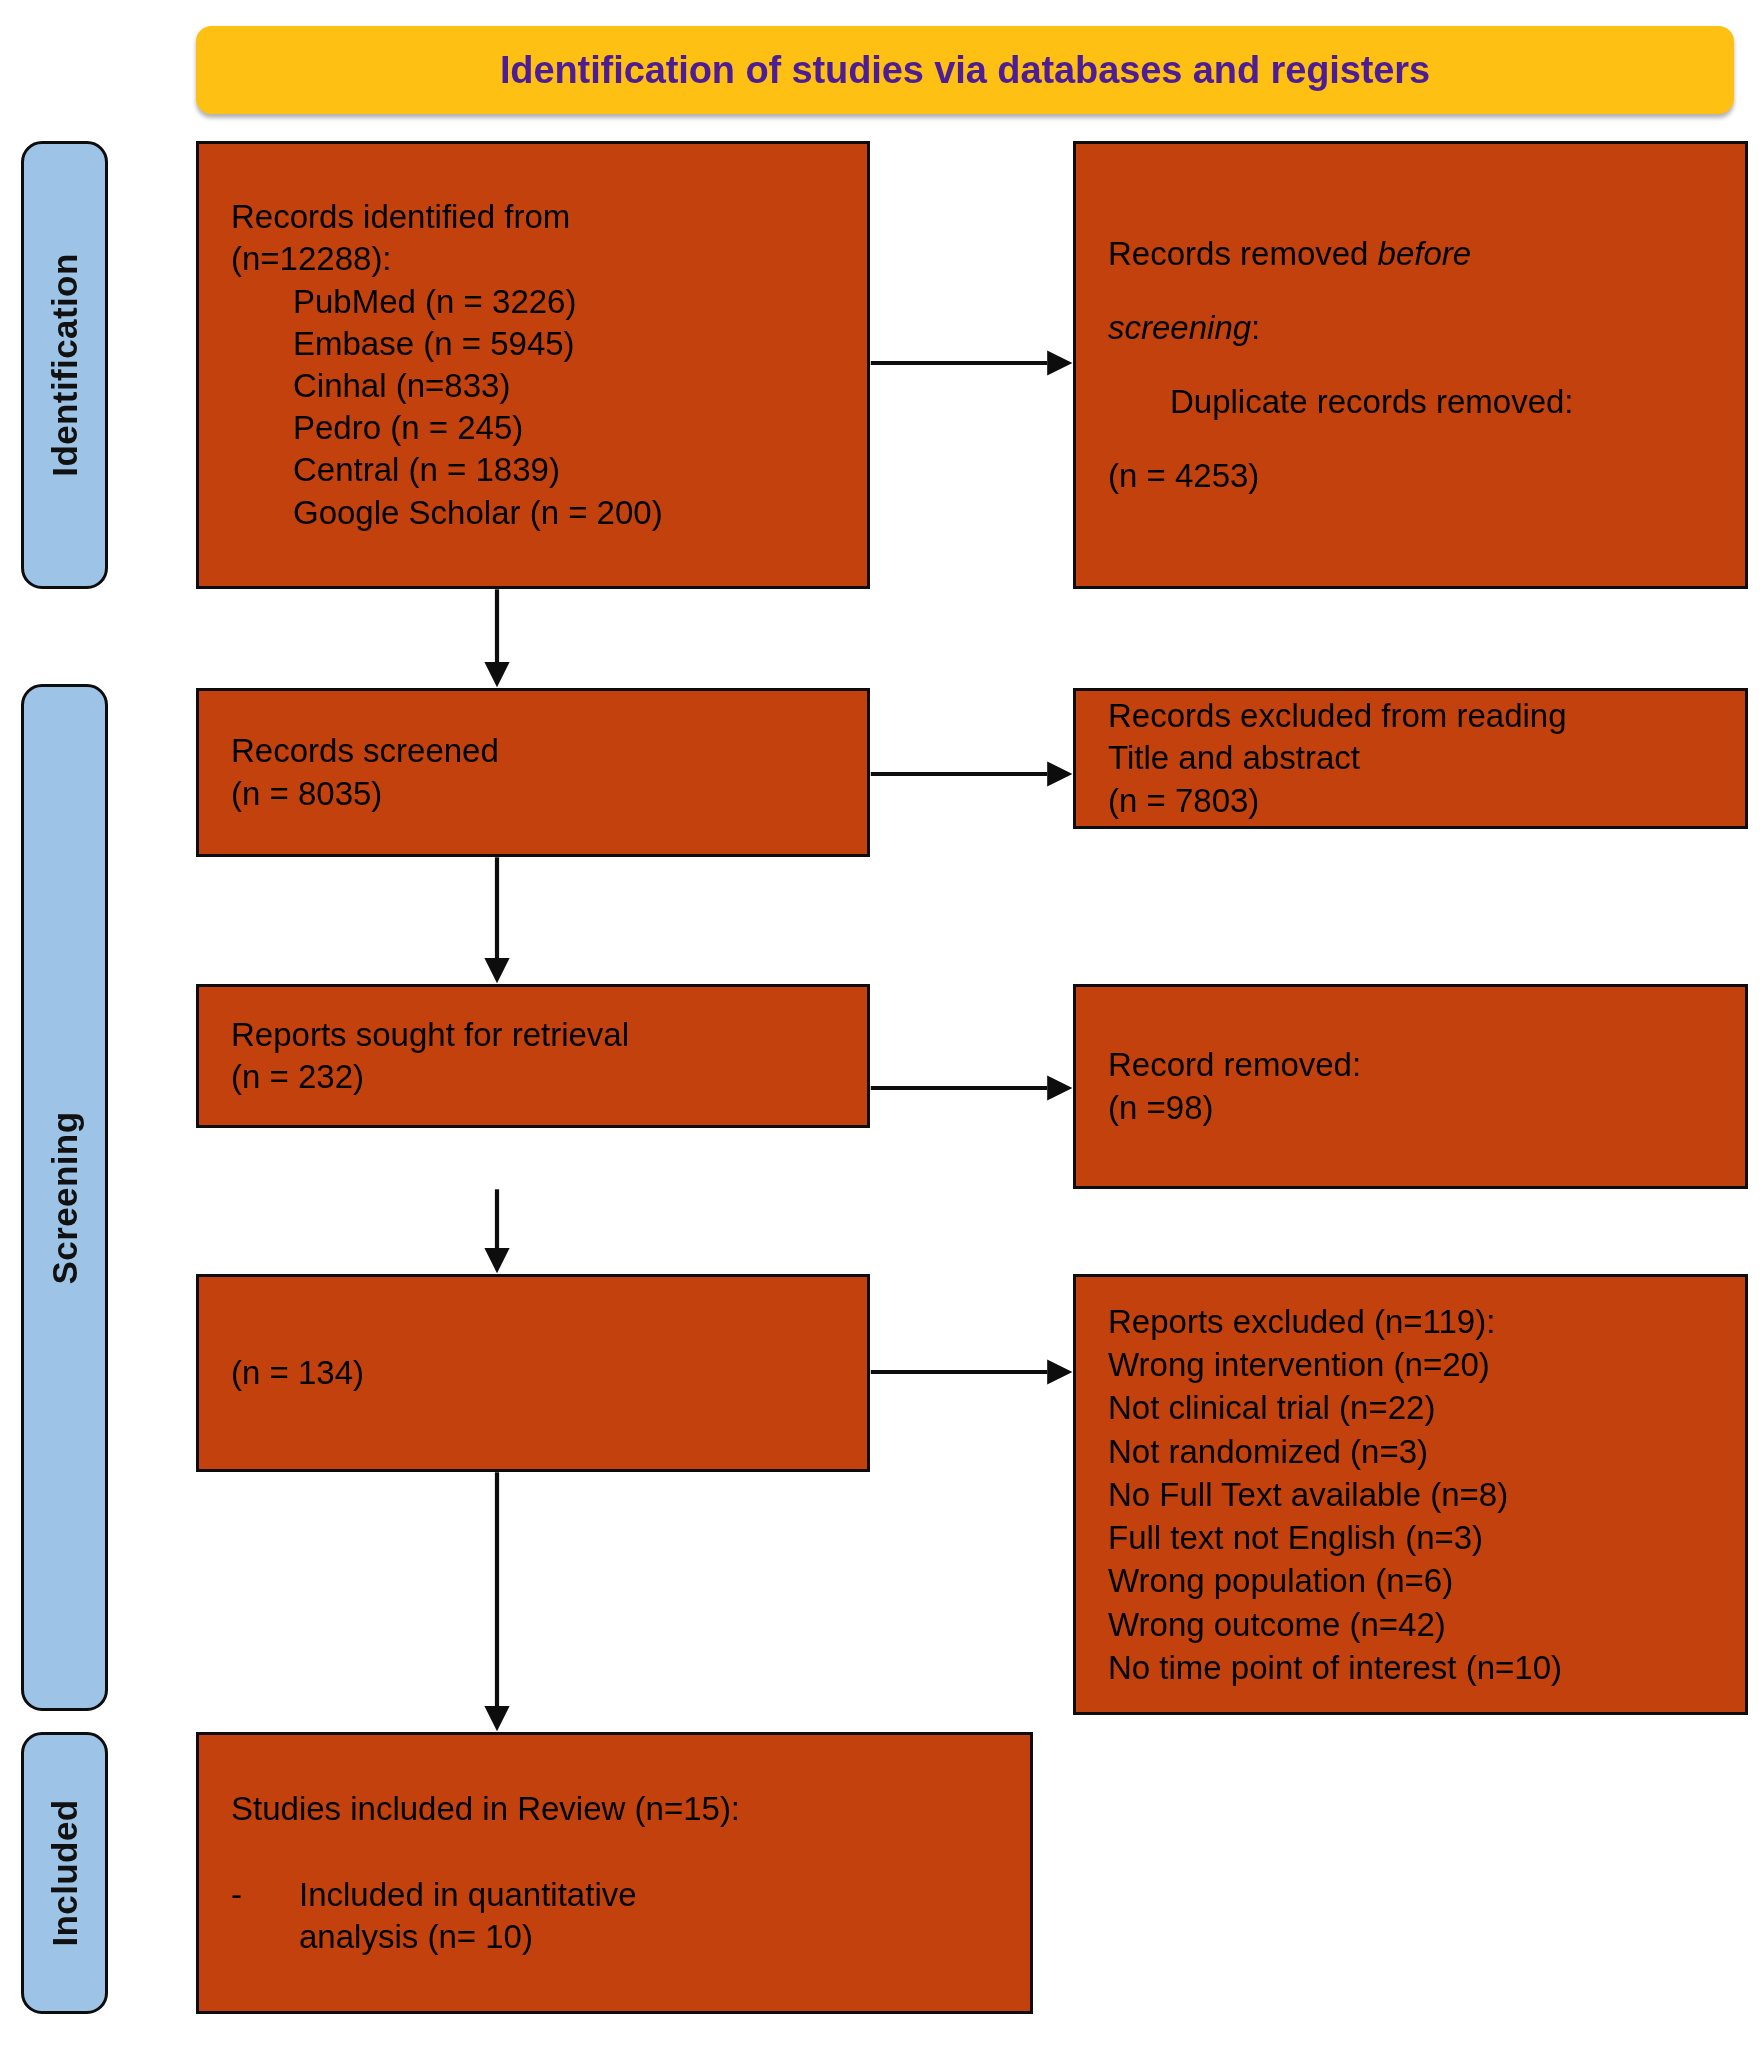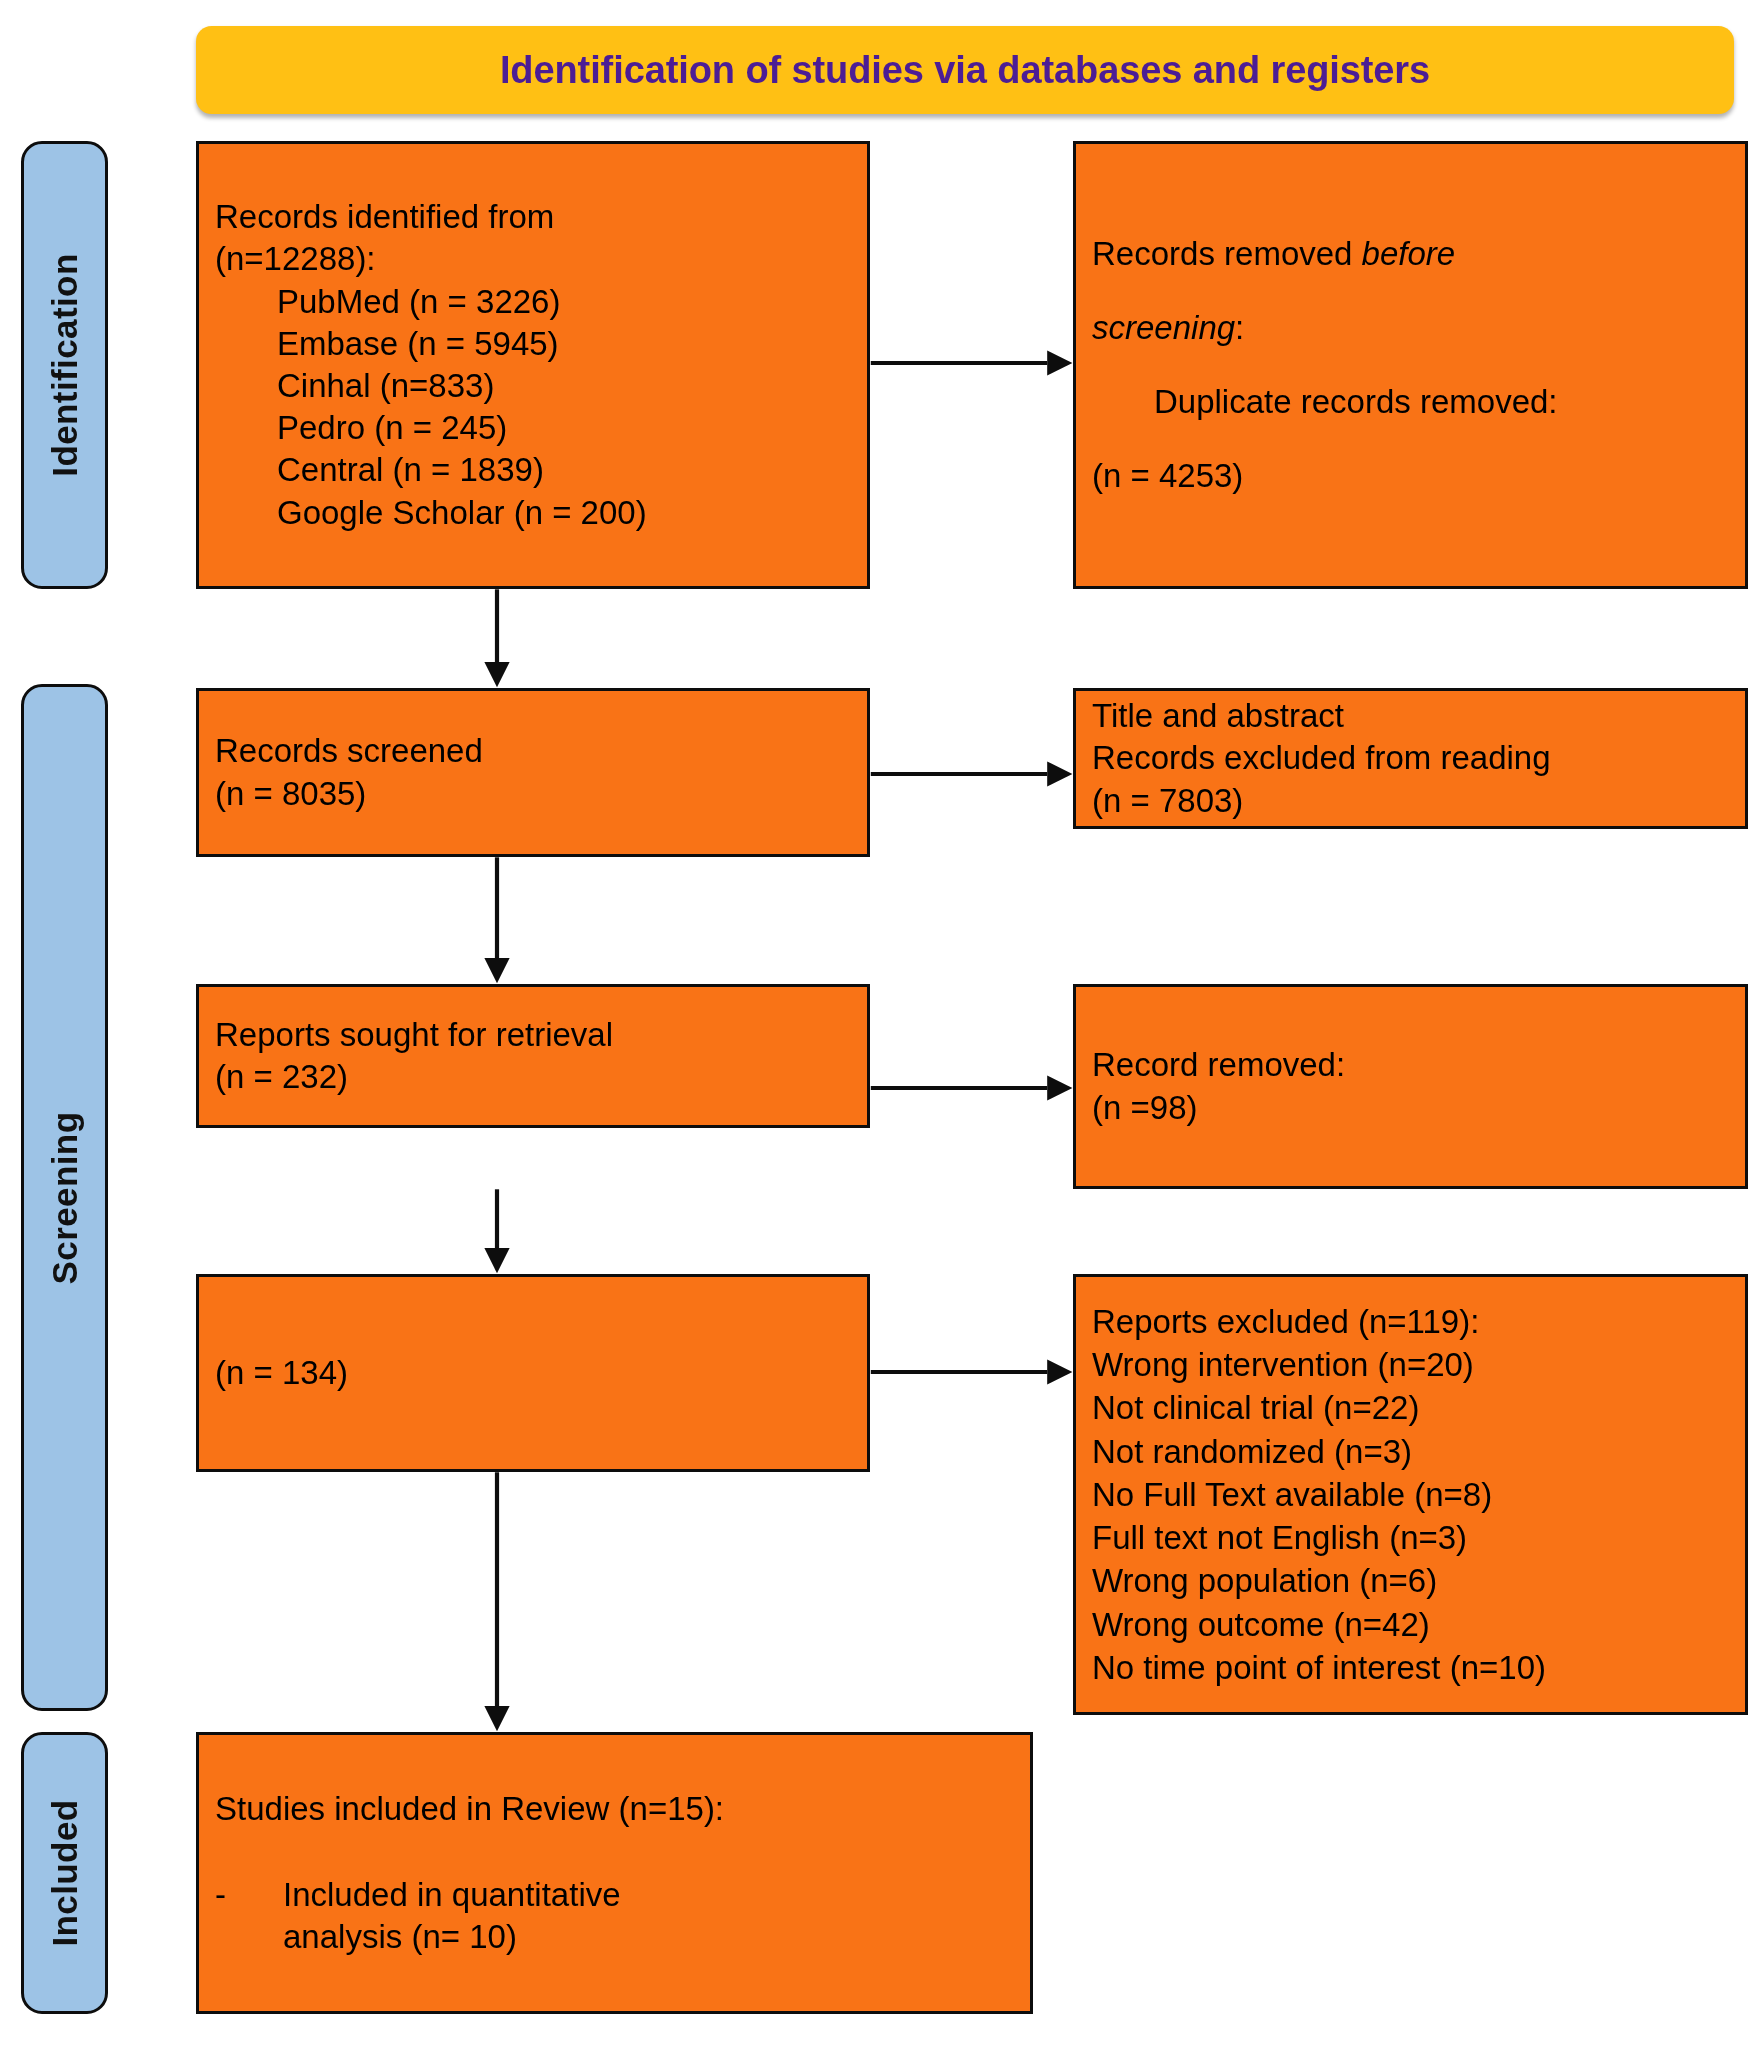--- a/index.html
+++ b/index.html
@@ -62,24 +62,24 @@
     color: #111111;
     letter-spacing: 0.4px;
   }
   #stage-identification { top: 141px; height: 448px; }
   #stage-screening      { top: 684px; height: 1027px; }
   #stage-included       { top: 1732px; height: 282px; }
 
   
   .box {
     position: absolute;
-    background: #f97316;
+    background: #c2410c;
     border: 3.5px solid #0d0d0d;
     box-sizing: border-box;
-    padding: 21px 16px;
+    padding: 21px 32px;
     display: flex;
     flex-direction: column;
     justify-content: center;
   }
   .box p {
     margin: 0;
     font-size: 33px;
     line-height: 1.28;
     white-space: pre-wrap;
   }
@@ -158,22 +158,22 @@
     <p class="indent">Duplicate records removed:</p>
     <p>(n = 4253)</p>
   </div>
 
   <div class="box" id="box-screened">
     <p>Records screened</p>
     <p>(n = 8035)</p>
   </div>
 
   <div class="box" id="box-excluded">
+    <p>Records excluded from reading</p>
     <p>Title and abstract</p>
-    <p>Records excluded from reading</p>
     <p>(n = 7803)</p>
   </div>
 
   <div class="box" id="box-sought">
     <p>Reports sought for retrieval</p>
     <p>(n = 232)</p>
   </div>
 
   <div class="box" id="box-rec-removed">
     <p>Record removed:</p>

